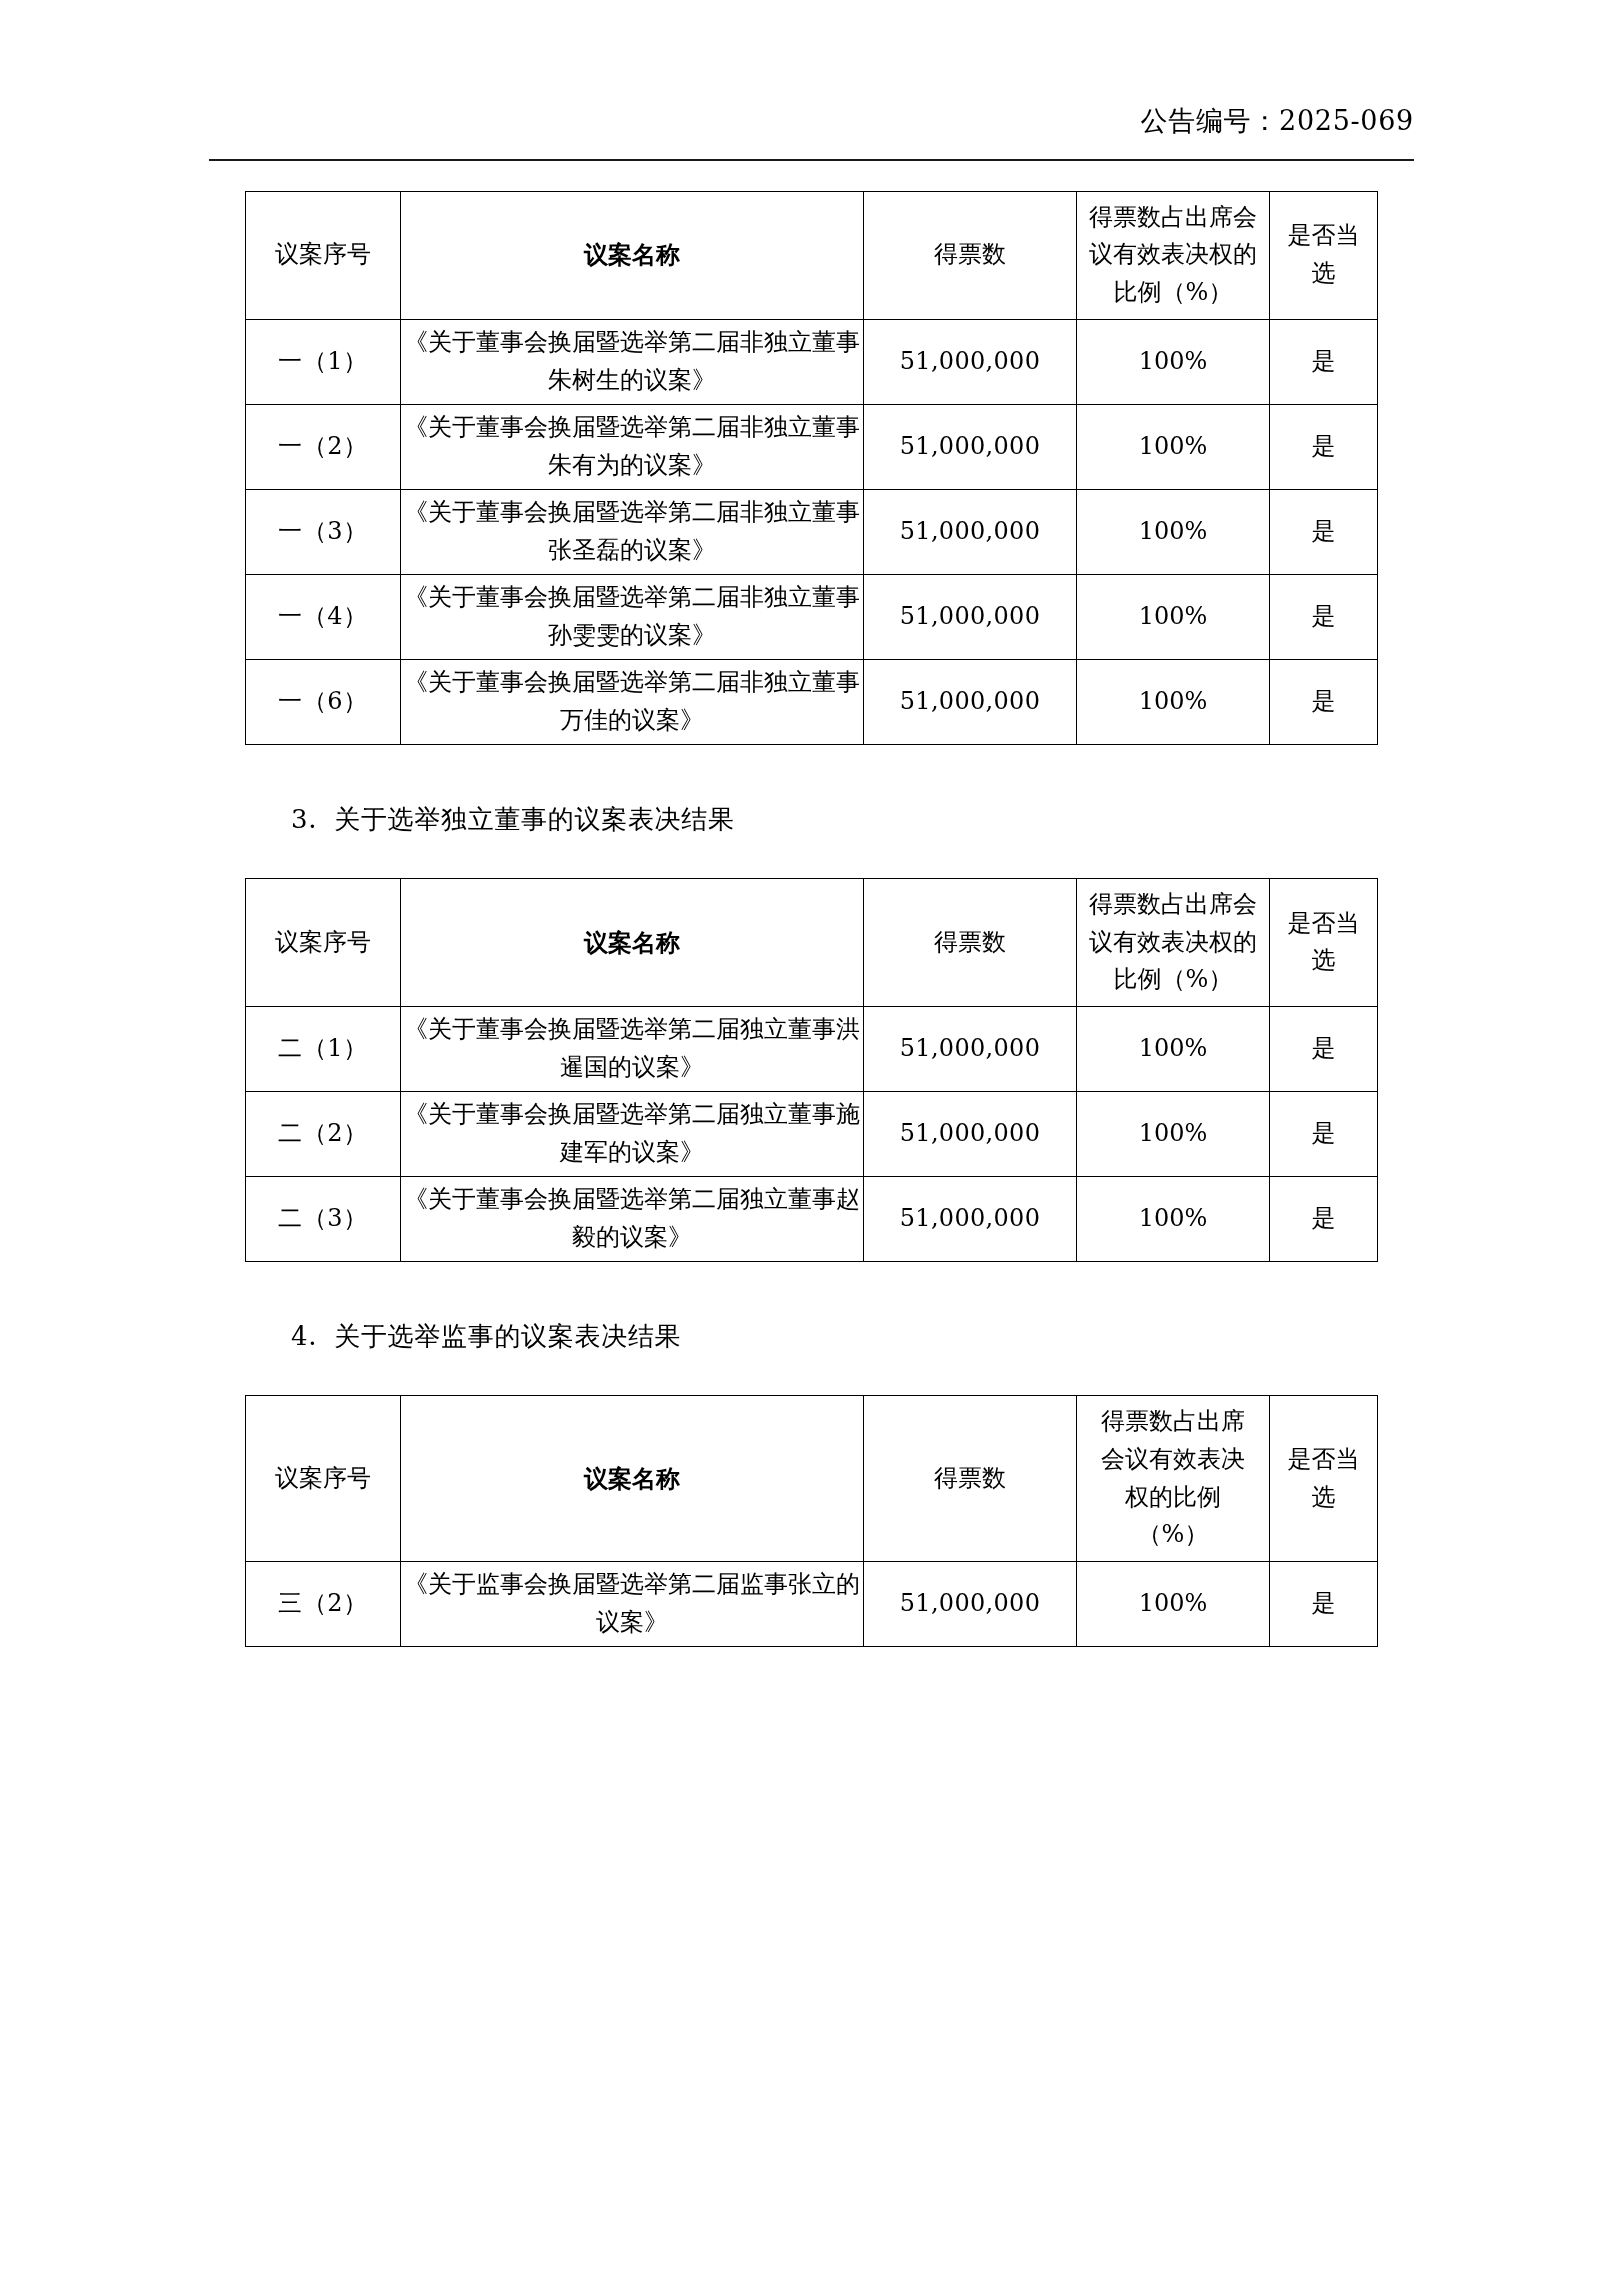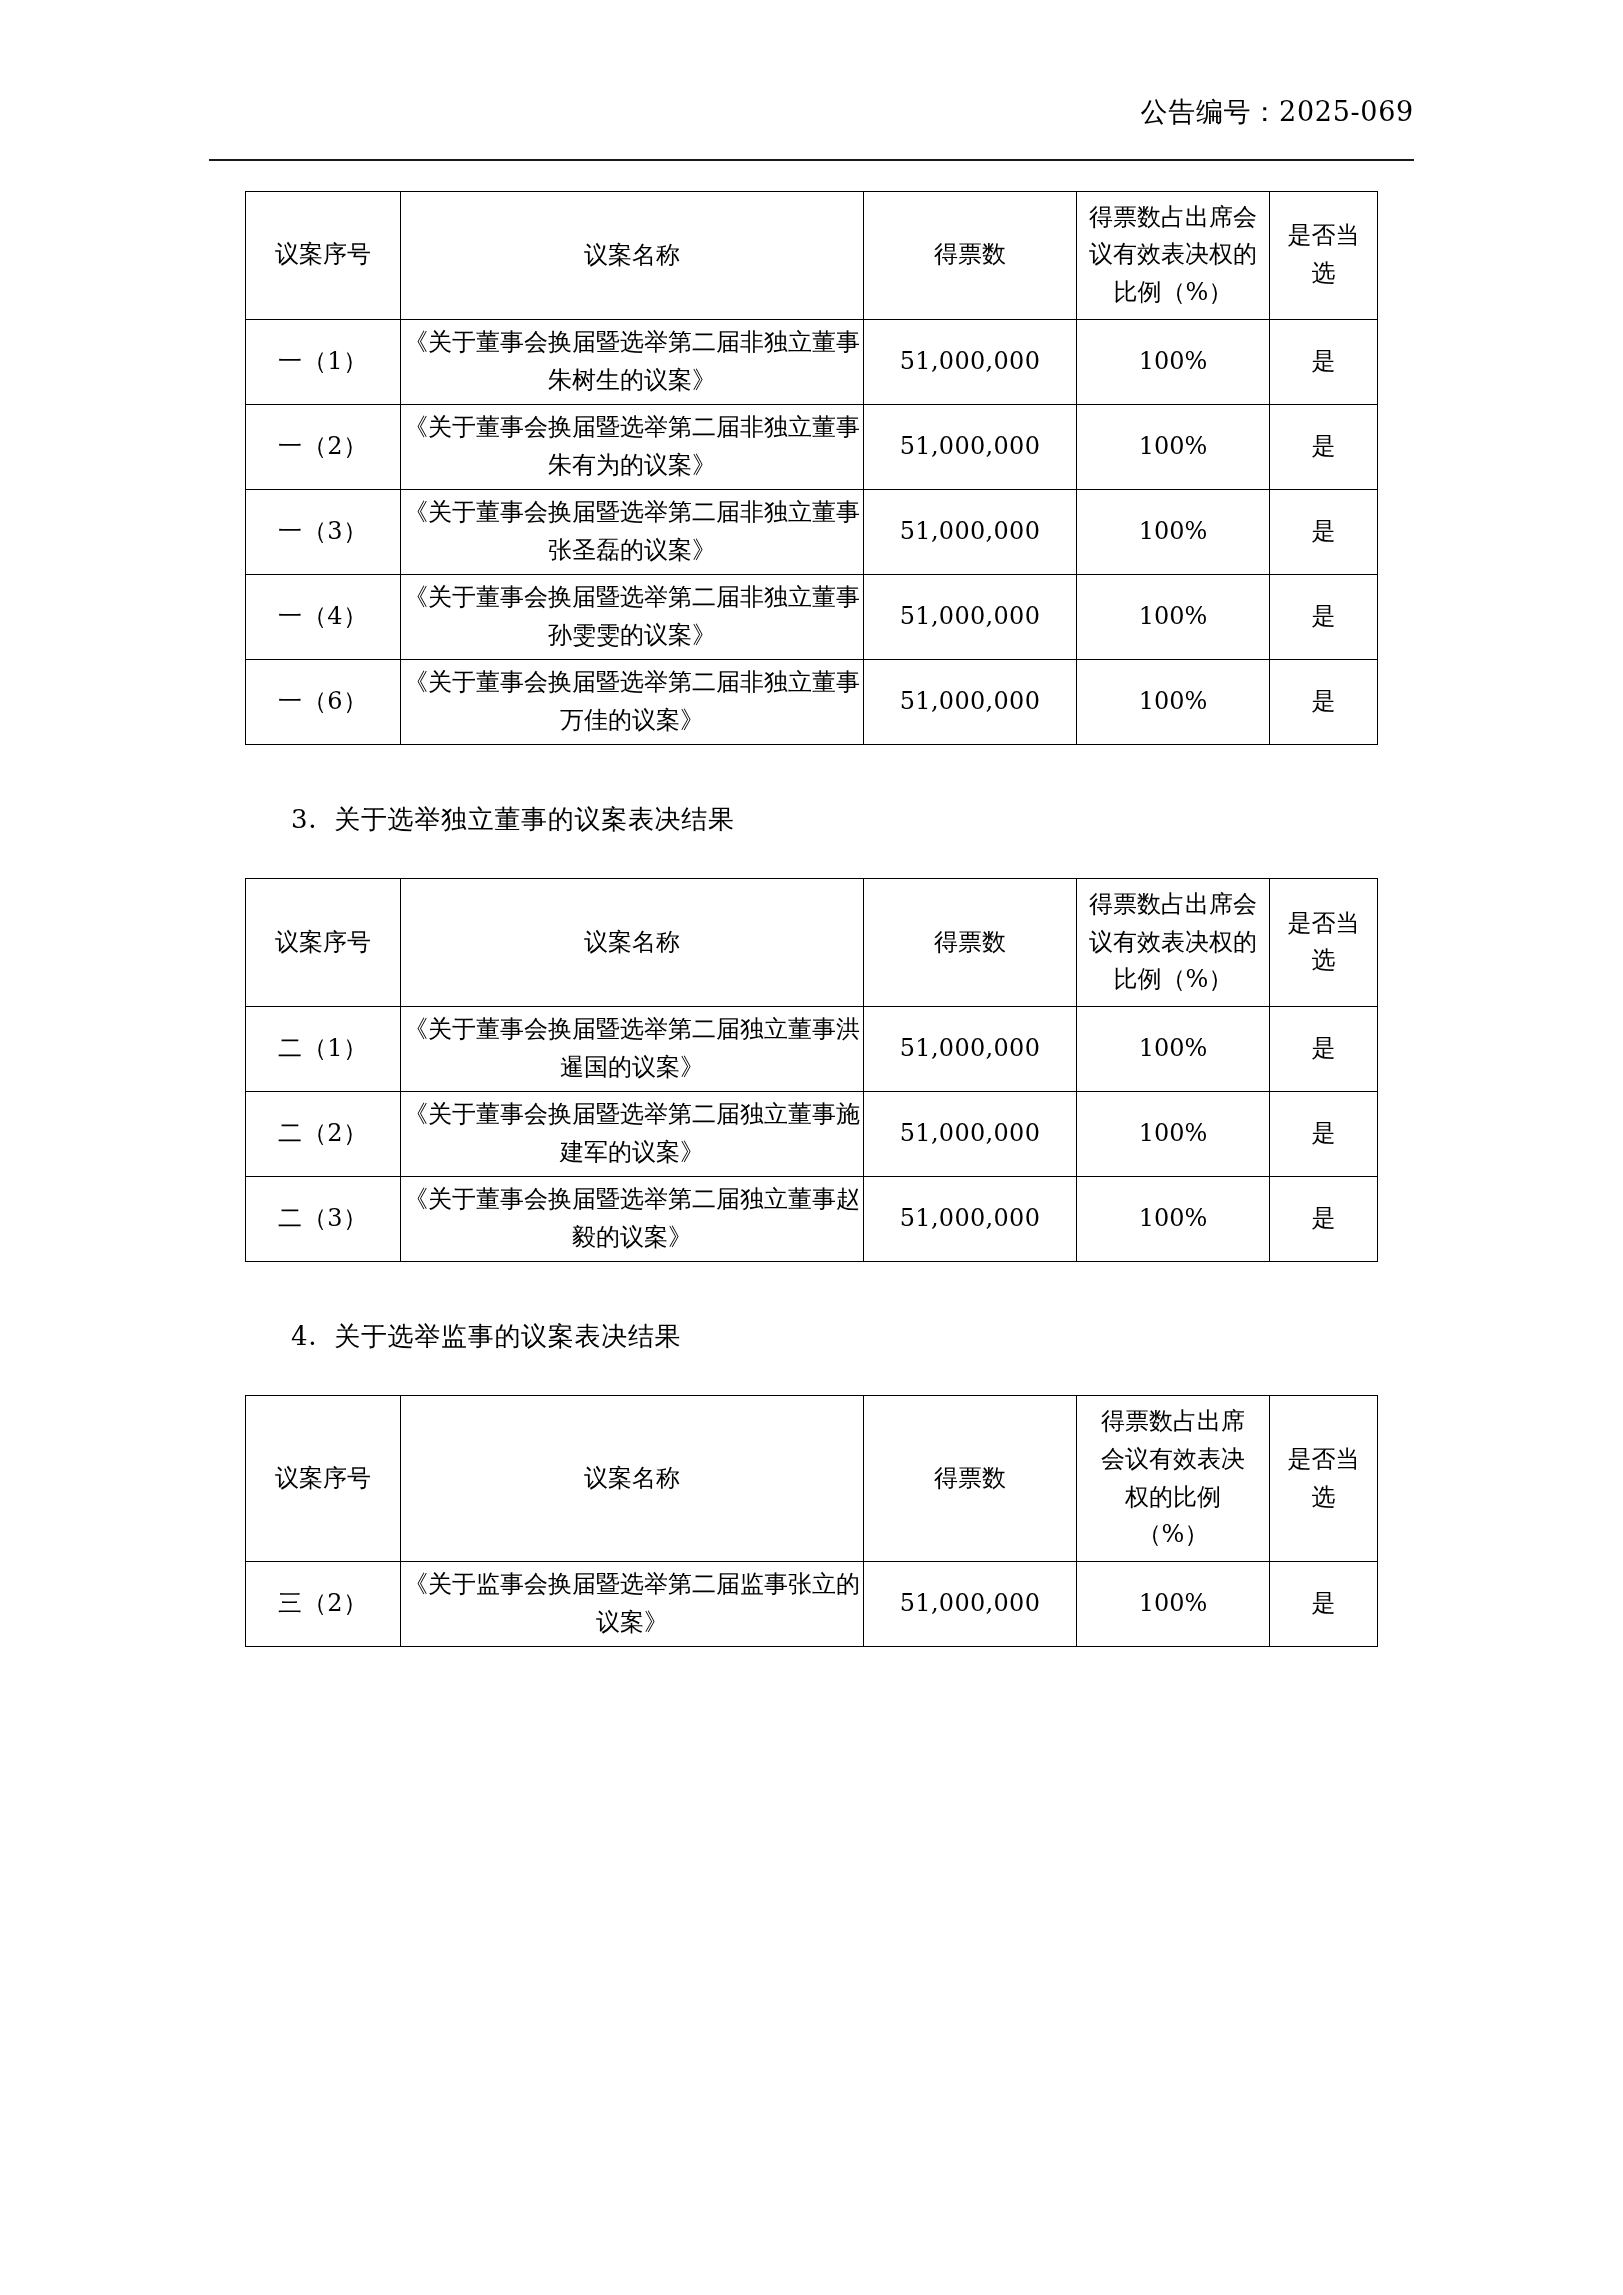--- a/index.html
+++ b/index.html
@@ -21,21 +21,21 @@
     left: 0; top: 0;
     width: 1623px;
     height: 2295px;
     overflow: hidden;
   }
 
   
   .doc-header {
     position: absolute;
     left: 209px;
-    top: 96px;
+    top: 105px;
     width: 1205px;
     text-align: right;
     font-size: 27px;
     line-height: 1.2;
     letter-spacing: 0.7px;
     white-space: nowrap;
   }
   .header-rule {
     position: absolute;
     left: 209px;
@@ -84,21 +84,21 @@
 
   
   .th-inner {
     display: block;
     padding: 6.5px 9.2px;
   }
   .th-narrow {
     display: block;
     padding: 6.5px 17px;
   }
-  .th-name { padding: 6.5px 5.2px; }
+  .th-name { padding: 6.5px 5.2px; font-weight: bold; }
 
   
   tr.data-row td { height: 84px; }
   .cell-seq {
     letter-spacing: 0.7px;
     white-space: nowrap;
   }
   .cell-name {
     padding: 5.2px 18.3px;
     line-height: 1.60;

